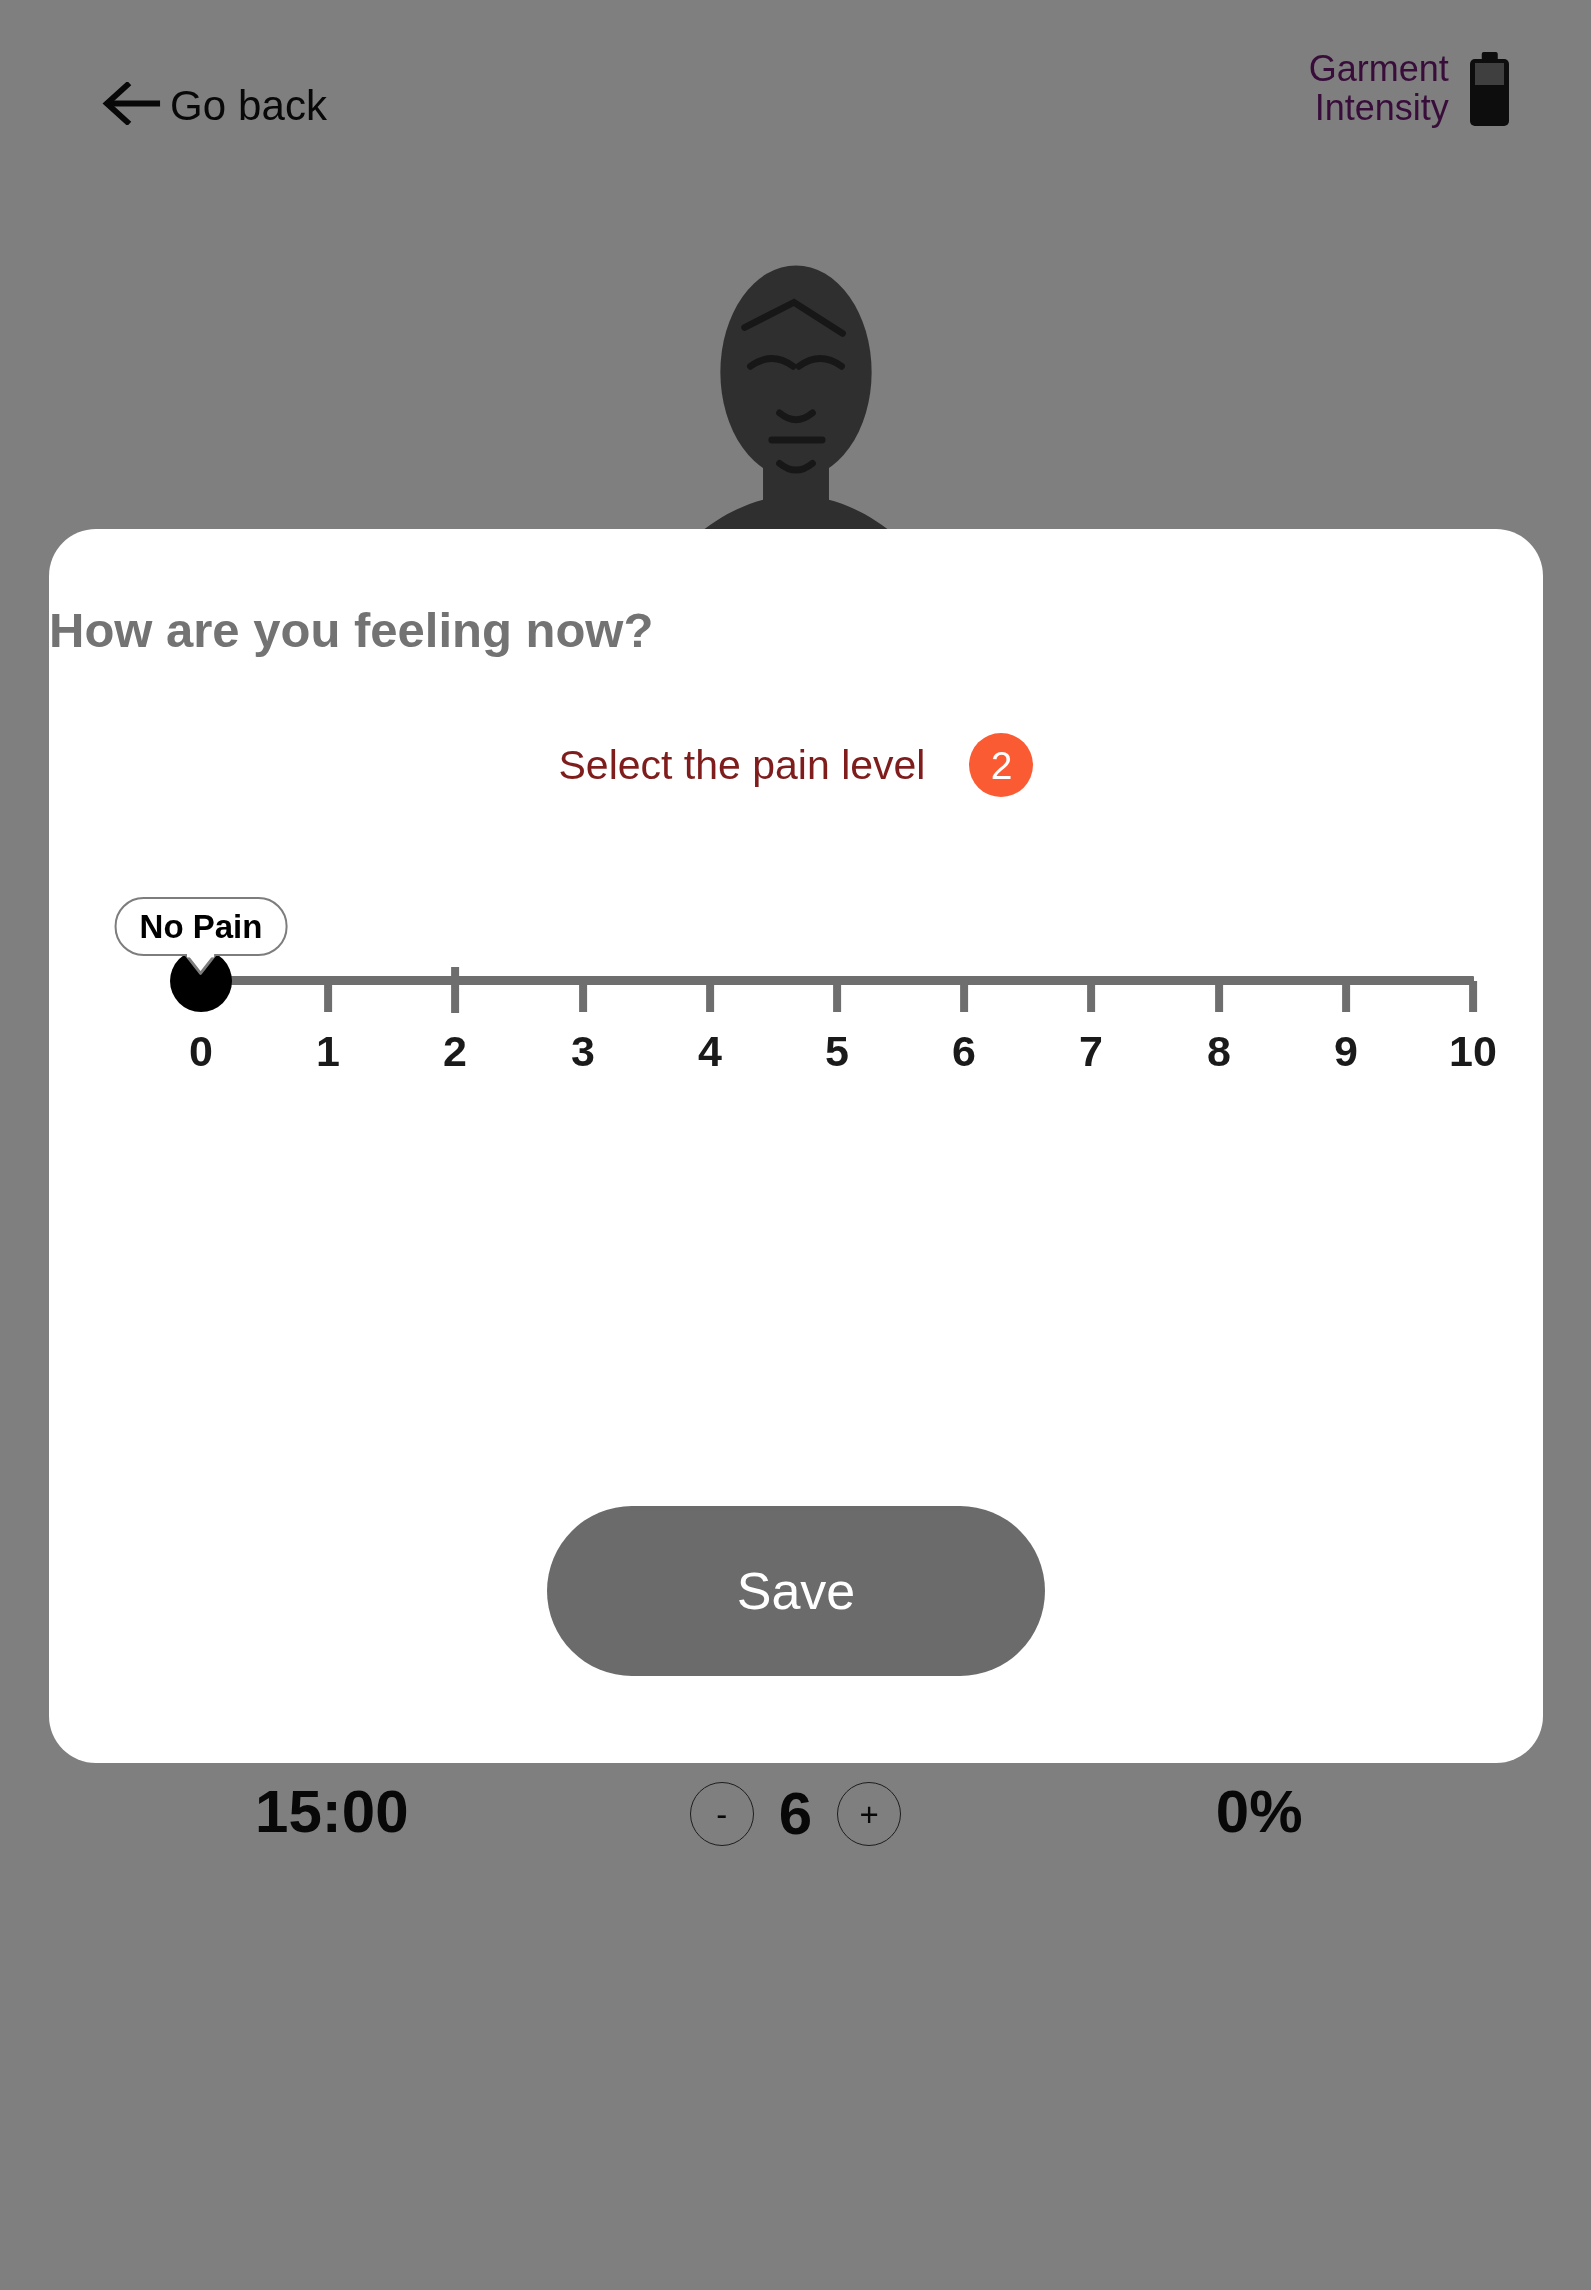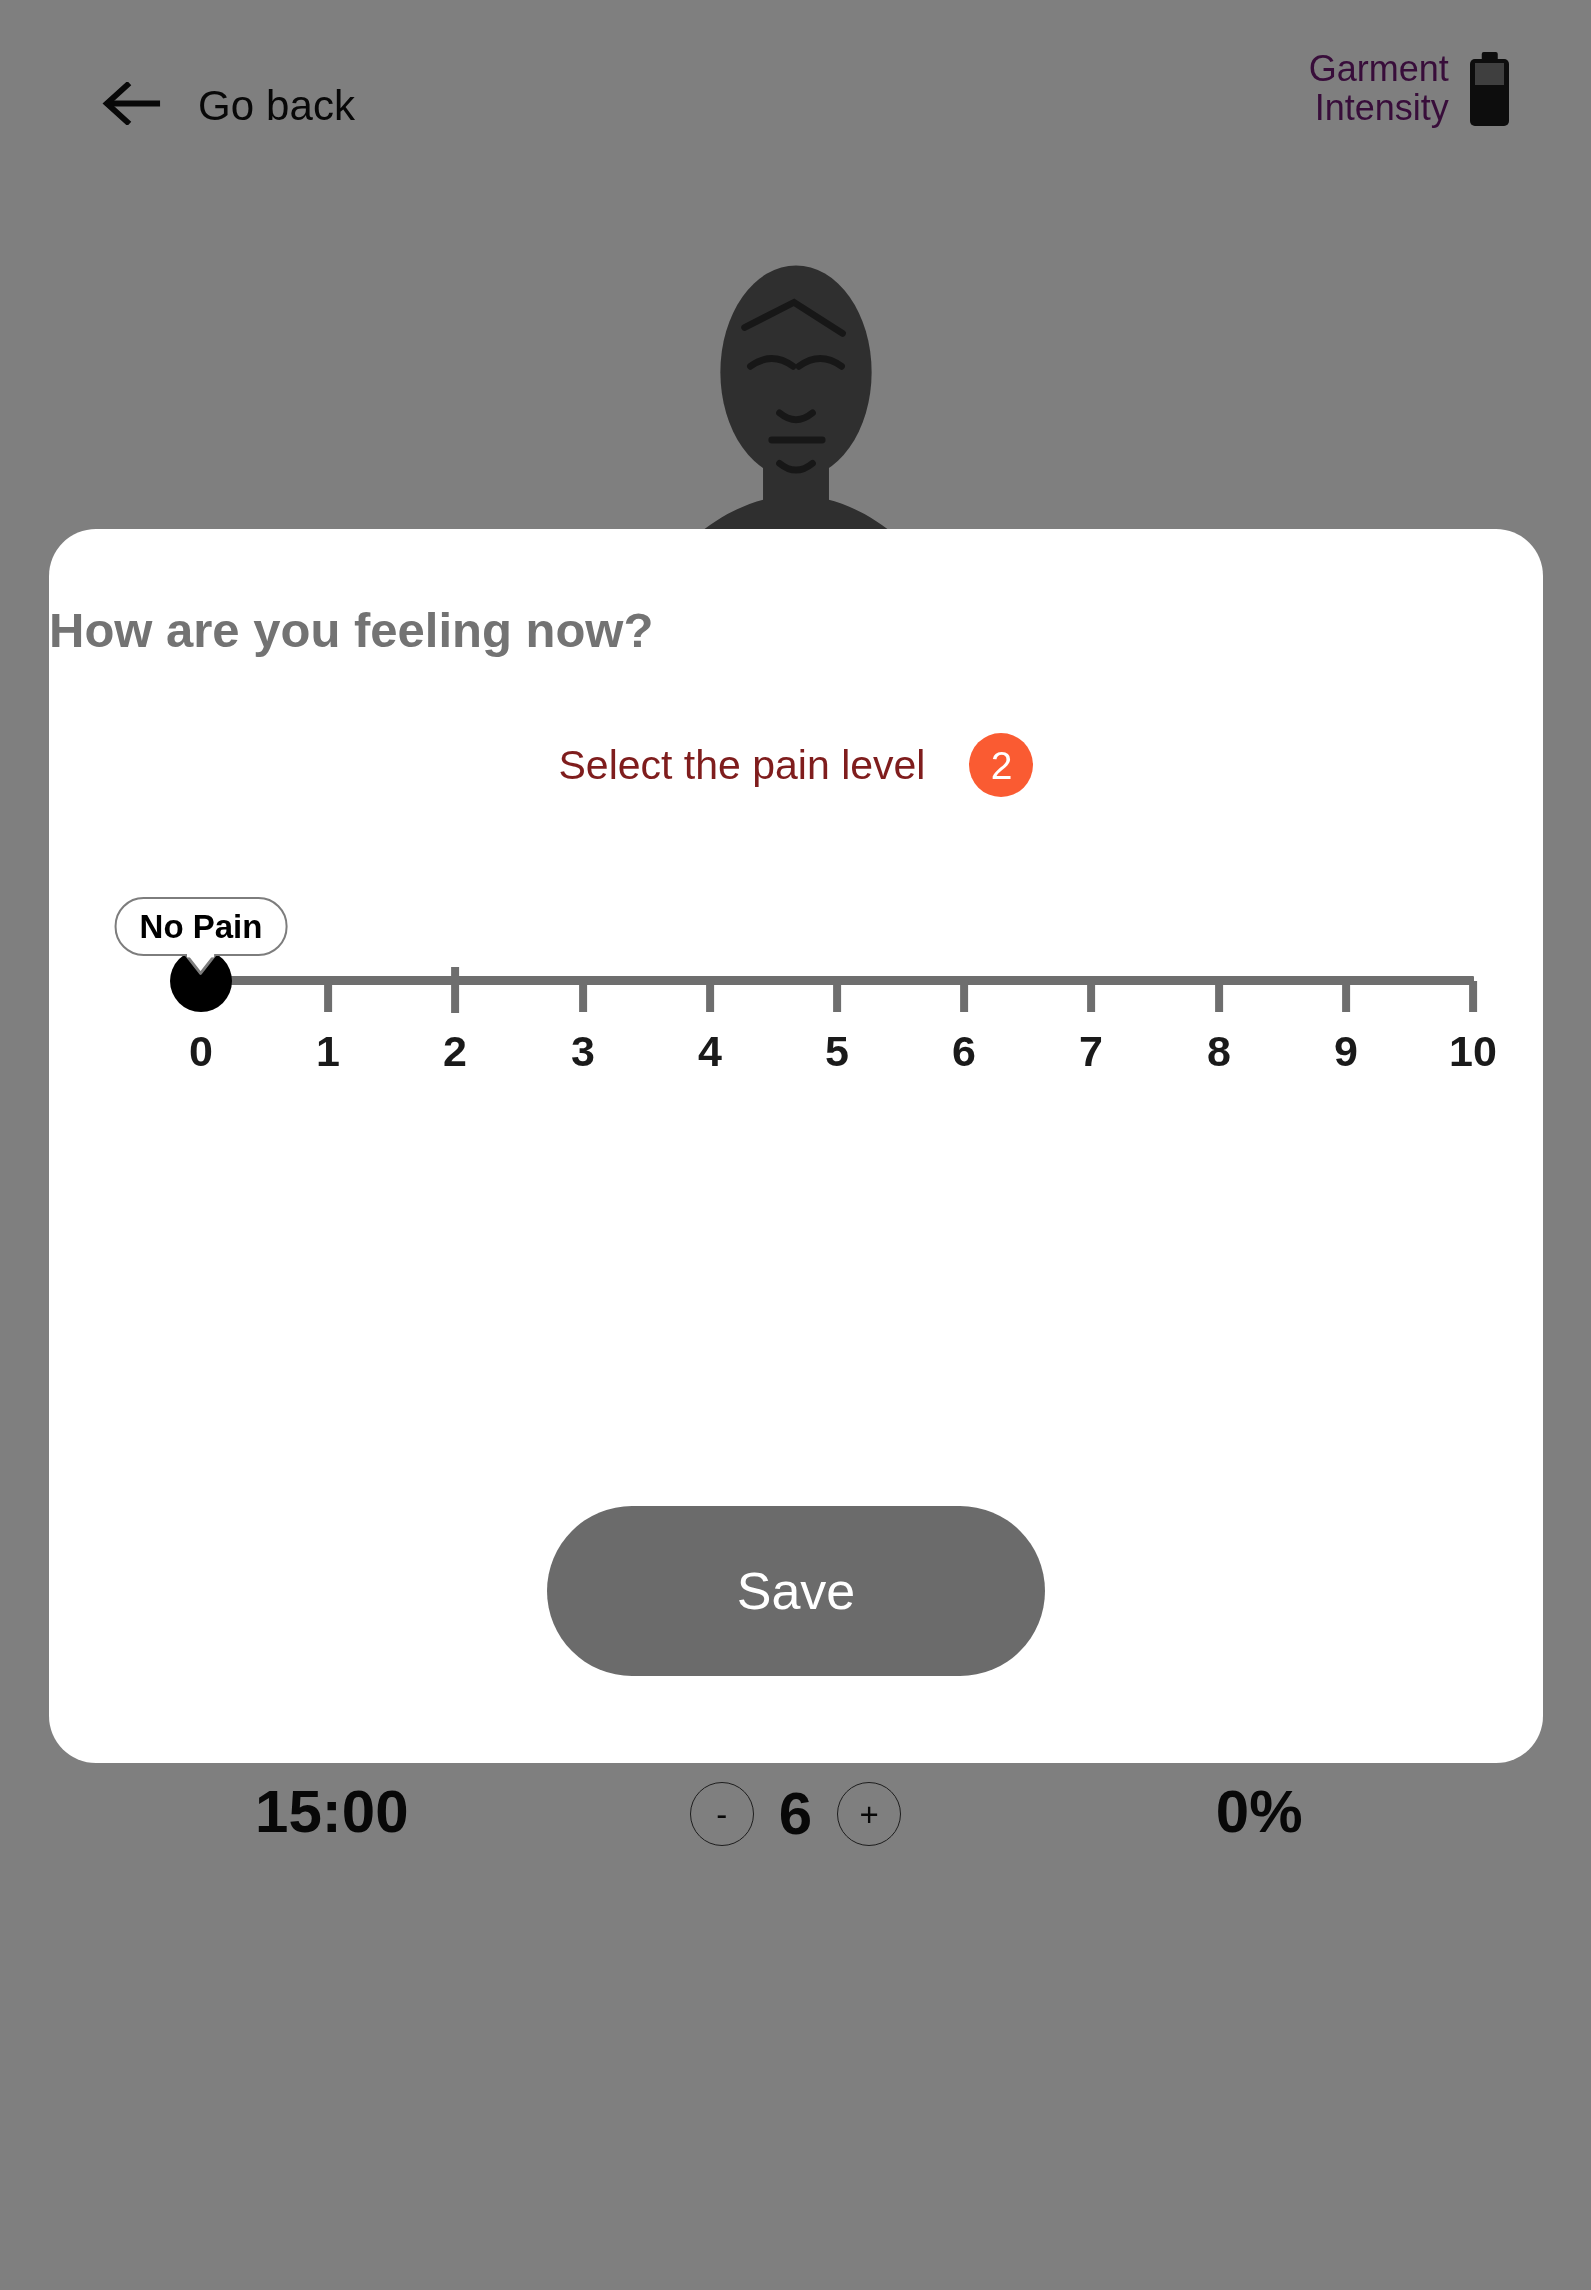--- a/index.html
+++ b/index.html
@@ -37,21 +37,21 @@
     position: absolute;
     top: 0; left: 0; right: 0;
     height: 184px;
   }
   #go-back {
     position: absolute;
     left: 102px;
     top: 82px;
     display: flex;
     align-items: center;
-    gap: 36px;
+    gap: 8px;
     cursor: pointer;
   }
   #go-back .arrow { display: block; }
   #go-back .label {
     font-size: 42px;
     color: #111;
     letter-spacing: 0.1px;
     line-height: 1;
   }
 

